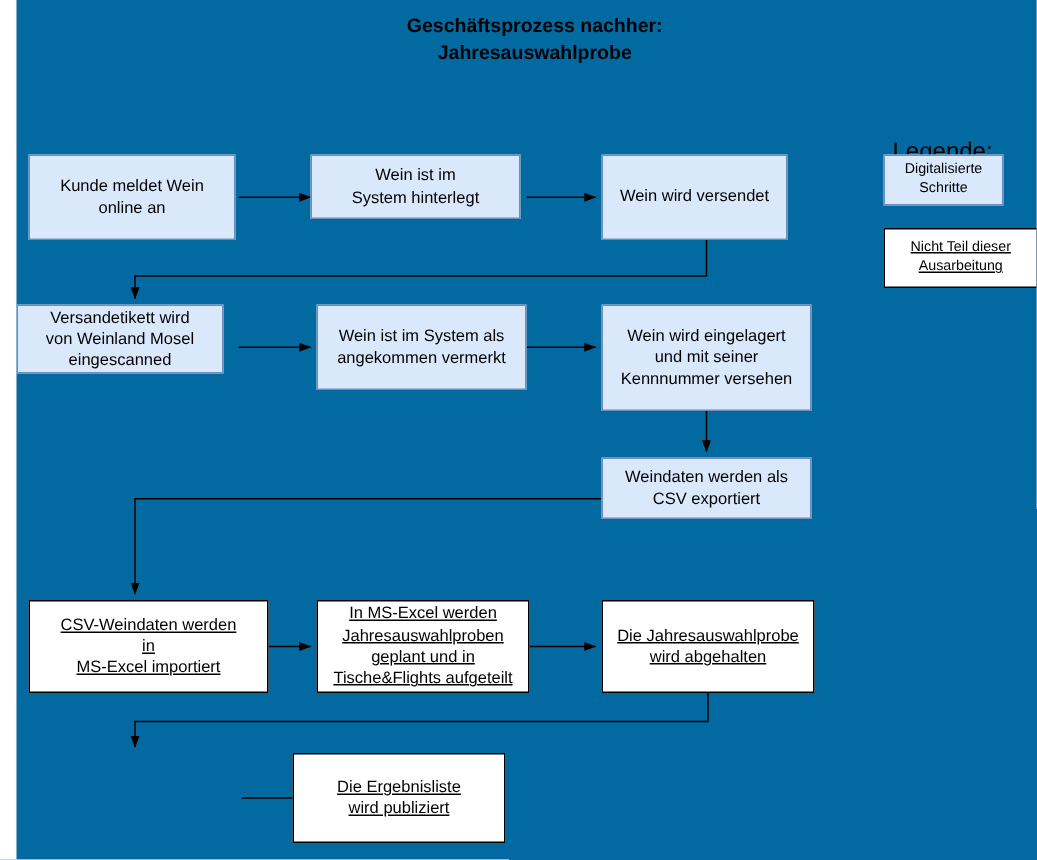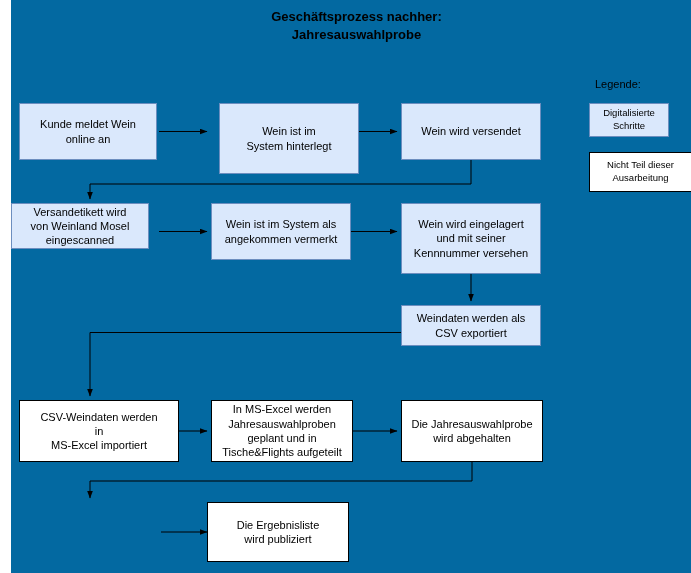--- a/index.html
+++ b/index.html
@@ -40,26 +40,27 @@
     box-sizing: border-box;
     padding: 2px 4px;
   }
   .node.digital {
     background: var(--digital-fill, #dae8fc);
     border: 1px solid var(--digital-border, #6c8ebf);
   }
   .node.manual {
     background: var(--manual-fill, #ffffff);
     border: 1px solid var(--manual-border, #000000);
+    text-decoration: underline;
   }
   .legend-heading {
     position: absolute;
     left: 584px;
-    top: 78px;
-    font-size: 11px;
+    top: 93px;
+    font-size: 16px;
   }
   .legend-box {
     font-size: 9.5px;
     line-height: 1.35;
   }
   svg.arrows {
     position: absolute;
     top: 0;
     left: 0;
     pointer-events: none;
@@ -92,23 +93,23 @@
     <path d="M460,260 L460,301" marker-end="url(#arrowhead)"></path>
     <path d="M390,332.5 L79,332.5 L79,396" marker-end="url(#arrowhead)"></path>
     <path d="M150,431 L196,431" marker-end="url(#arrowhead)"></path>
     <path d="M342,431 L386,431" marker-end="url(#arrowhead)"></path>
     <path d="M461,462 L461,481 L79,481 L79,498" marker-end="url(#arrowhead)"></path>
     <path d="M150,532 L196,532" marker-end="url(#arrowhead)"></path>
   </svg>
 
   <div class="node digital" style="left:8px;top:103px;width:138px;height:57px">Kunde meldet Wein
 online an</div>
-  <div class="node digital" style="left:208px;top:103px;width:140px;height:71px">Wein ist im
+  <div class="node digital" style="left:196px;top:103px;width:140px;height:43px">Wein ist im
 System hinterlegt</div>
-  <div class="node digital" style="left:390px;top:103px;width:140px;height:57px">Wein wird versendet</div>
+  <div class="node digital" style="left:390px;top:103px;width:124px;height:57px">Wein wird versendet</div>
 
   <div class="node digital" style="left:0;top:203px;width:138px;height:46px">Versandetikett wird
 von Weinland Mosel
 eingescanned</div>
   <div class="node digital" style="left:200px;top:203px;width:140px;height:57px">Wein ist im System als
 angekommen vermerkt</div>
   <div class="node digital" style="left:390px;top:203px;width:140px;height:71px">Wein wird eingelagert
 und mit seiner
 Kennnummer versehen</div>
 
@@ -118,21 +119,21 @@
   <div class="node manual" style="left:8px;top:400px;width:160px;height:62px">CSV-Weindaten werden
 in
 MS-Excel importiert</div>
   <div class="node manual" style="left:390px;top:400px;width:142px;height:62px">Die Jahresauswahlprobe
 wird abgehalten</div>
   <div class="node manual" style="left:200px;top:400px;width:142px;height:62px">In MS-Excel werden
 Jahresauswahlproben
 geplant und in
 Tische&amp;Flights aufgeteilt</div>
 
-  <div class="node manual" style="left:196px;top:502px;width:142px;height:60px">Die Ergebnisliste
+  <div class="node manual" style="left:184px;top:502px;width:142px;height:60px">Die Ergebnisliste
 wird publiziert</div>
 
   <div class="legend-heading">Legende:</div>
   <div class="node digital legend-box" style="left:578px;top:103px;width:80px;height:34px">Digitalisierte Schritte</div>
   <div class="node manual legend-box" style="left:578px;top:152px;width:103px;height:40px">Nicht Teil dieser
 Ausarbeitung</div>
 
 </div>
 
 </body></html>

